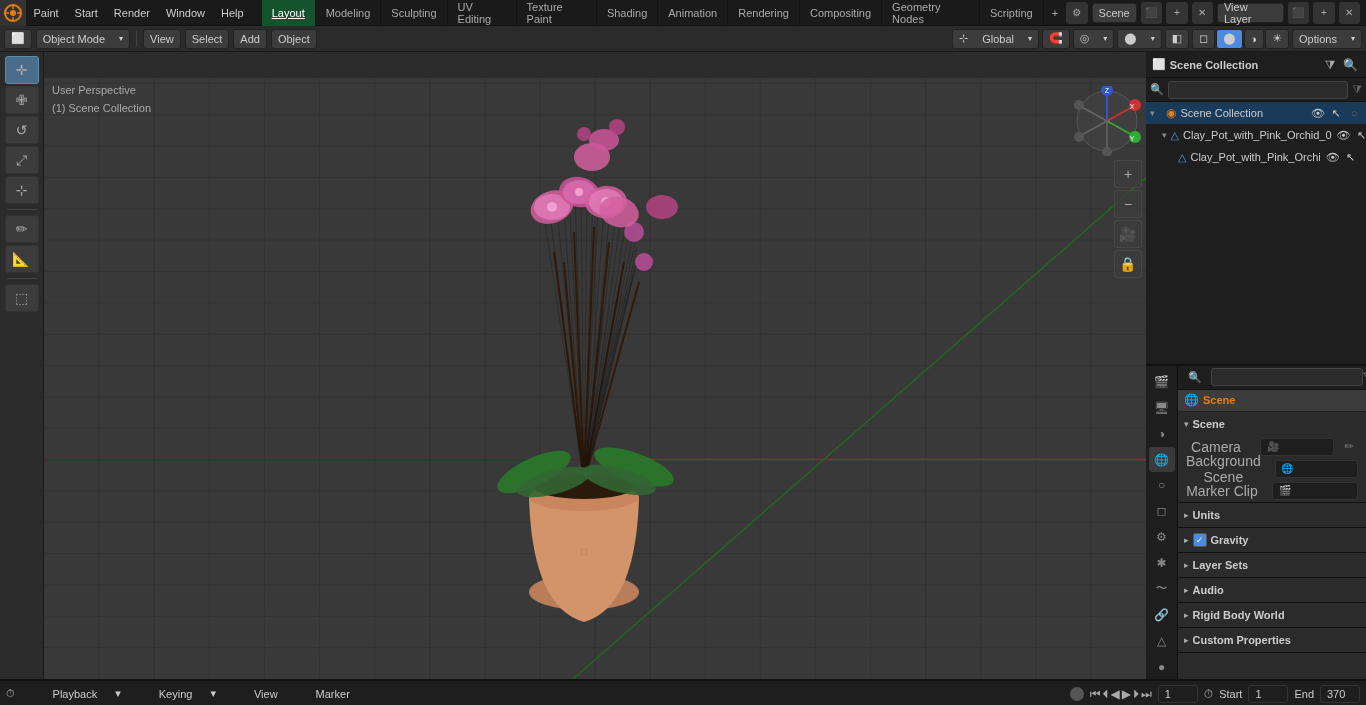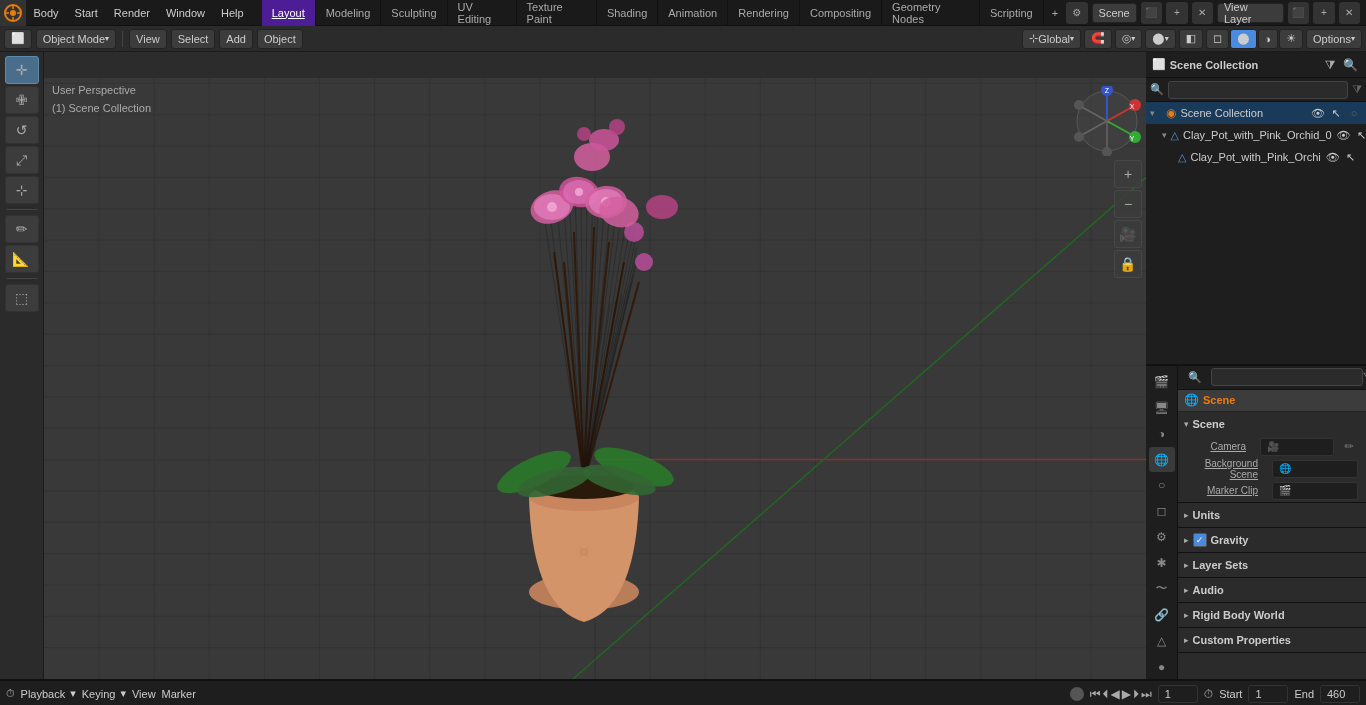--- a/index.html
+++ b/index.html
@@ -15,34 +15,34 @@
     }
     .menu-item {
       padding: 0 8px; height: 26px; display: flex; align-items: center; color: #ccc; cursor: pointer; font-size: 11px;
     }
     .workspace-tabs {
       display: flex; align-items: center; margin-left: 10px; height: 26px;
     }
     .workspace-tab {
       padding: 0 10px; height: 26px; display: flex; align-items: center; color: #aaa; cursor: pointer; font-size: 11px; border-right: 1px solid #111;
     }
-    .workspace-tab.active { background: #4c1d95; color: #fff; text-decoration: underline; }
+    .workspace-tab.active { background: #14532d; color: #fff; text-decoration: underline; }
     .plus-tab { padding: 0 8px; color: #aaa; cursor: pointer; }
     .top-right-icons { margin-left: auto; display: flex; align-items: center; gap: 4px; padding-right: 6px; }
     .icon-btn { width: 22px; height: 22px; display: flex; align-items: center; justify-content: center; background: #333; border-radius: 3px; cursor: pointer; color: #aaa; font-size: 10px; }
 
     
     .toolbar2 {
       display: flex; align-items: center; height: 26px; background: #2b2b2b; border-bottom: 1px solid #1a1a1a; padding: 0 4px; gap: 4px;
     }
     .tb-btn {
       padding: 0 6px; height: 20px; display: flex; align-items: center; background: #3c3c3c; border-radius: 3px; color: #ccc; cursor: pointer; font-size: 11px; border: 1px solid #222;
     }
     .tb-separator { width: 1px; height: 16px; background: #444; margin: 0 2px; }
-    .tb-dropdown { display: flex; align-items: center; gap: 0; }
+    .tb-dropdown { display: flex; align-items: center; gap: 14px; }
     .chevron { font-size: 8px; }
 
     
     .left-toolbar {
       width: 44px; background: #2b2b2b; border-right: 1px solid #1a1a1a; display: flex; flex-direction: column; align-items: center; padding-top: 4px; gap: 2px;
     }
     .lt-btn {
       width: 34px; height: 28px; background: #3c3c3c; border-radius: 3px; display: flex; align-items: center; justify-content: center; cursor: pointer; color: #aaa; font-size: 14px; border: 1px solid #333;
     }
     .lt-btn.active { background: #4a6d8c; border-color: #5a8dac; }
@@ -75,21 +75,21 @@
       border-bottom: 1px solid #111;
     }
     .prop-section-header {
       height: 24px; background: #2b2b2b; display: flex; align-items: center; padding: 0 6px; gap: 4px; cursor: pointer;
     }
     .ps-arrow { color: #aaa; font-size: 9px; }
     .ps-title { color: #ccc; font-size: 11px; font-weight: bold; }
     .prop-row {
       display: flex; align-items: center; height: 22px; padding: 0 8px; gap: 6px;
     }
-    .prop-label { color: #aaa; font-size: 10px; flex: 1; text-align: right; padding-right: 8px; text-decoration: underline; }
+    .prop-label { color: #aaa; font-size: 14px; flex: 1; text-align: center; padding-right: 8px; }
     .prop-value {
       flex: 1; height: 18px; background: #1e1e1e; border-radius: 3px; display: flex; align-items: center; padding: 0 6px; color: #ccc; font-size: 11px; border: 1px solid #333; cursor: pointer;
     }
     .prop-value .val-icon { color: #888; font-size: 10px; margin-right: 4px; }
     .prop-checkbox { width: 14px; height: 14px; background: #3a3a3a; border: 1px solid #555; border-radius: 2px; display: flex; align-items: center; justify-content: center; cursor: pointer; }
     .prop-checkbox.checked { background: #4a8adf; }
     .prop-checkbox.checked::after { content: '✓'; color: white; font-size: 9px; }
     .tl-btn { color: #aaa; cursor: pointer; font-size: 12px; }
 
     
@@ -124,21 +124,21 @@
     .props-search-bar {
       height: 24px; display: flex; align-items: center; padding: 0 4px; background: #1e1e1e; border-bottom: 1px solid #111;
     }
 
     .timeline-section {
       height: 80px; background: #2b2b2b; border-top: 2px solid #111;
     }
     .tl-header {
       height: 26px; background: #1e1e1e; display: flex; align-items: center; padding: 0 6px; gap: 6px; border-bottom: 1px solid #111;
     }
-    .tl-dropdown { display: flex; align-items: center; gap: 5px; color: #ccc; font-size: 11px; cursor: pointer; }
+    .tl-dropdown { display: flex; align-items: center; gap: 18px; color: #ccc; font-size: 11px; cursor: pointer; margin-left: 32px; }
 
     
     .viewport-toolbar {
       position: absolute; top: 0; left: 0; right: 0; height: 26px; background: rgba(43,43,43,0.9); display: flex; align-items: center; padding: 0 4px; gap: 4px; z-index: 10;
     }
 
     
     .num-input { 
       display: flex; align-items: center; height: 18px; background: #1e1e1e; border-radius: 3px; padding: 0 6px; color: #ccc; font-size: 11px; border: 1px solid #333; min-width: 40px;
     }
@@ -168,21 +168,21 @@
   <div class="blender-icon">
     <svg width="18" height="18" viewBox="0 0 18 18">
         <circle cx="9" cy="9" r="8" fill="none" stroke="#e87d0d" stroke-width="2"></circle>
         <circle cx="9" cy="9" r="3" fill="#e87d0d"></circle>
         <line x1="9" y1="1" x2="9" y2="5" stroke="#e87d0d" stroke-width="1.5"></line>
         <line x1="9" y1="13" x2="9" y2="17" stroke="#e87d0d" stroke-width="1.5"></line>
         <line x1="1" y1="9" x2="5" y2="9" stroke="#e87d0d" stroke-width="1.5"></line>
         <line x1="13" y1="9" x2="17" y2="9" stroke="#e87d0d" stroke-width="1.5"></line>
       </svg>
   </div>
-  <div class="menu-item">Body</div>
+  <div class="menu-item">Paint</div>
   <div class="menu-item">Start</div>
   <div class="menu-item">Render</div>
   <div class="menu-item">Window</div>
   <div class="menu-item">Help</div>
 
   <div class="workspace-tabs">
     <div class="workspace-tab active">Layout</div>
     <div class="workspace-tab">Modeling</div>
     <div class="workspace-tab">Sculpting</div>
     <div class="workspace-tab">UV Editing</div>
@@ -642,18 +642,18 @@
       <div class="num-input">
         <span>1</span>
       </div>
       <div style="color:#aaa;cursor:pointer;font-size:12px;">⏱</div>
       <span>Start</span>
       <div class="num-input">
         <span>1</span>
       </div>
       <span>End</span>
       <div class="num-input">
-        <span>460</span>
+        <span>370</span>
       </div>
     </div>
   </div>
 
 </div>
 
 </body></html>

